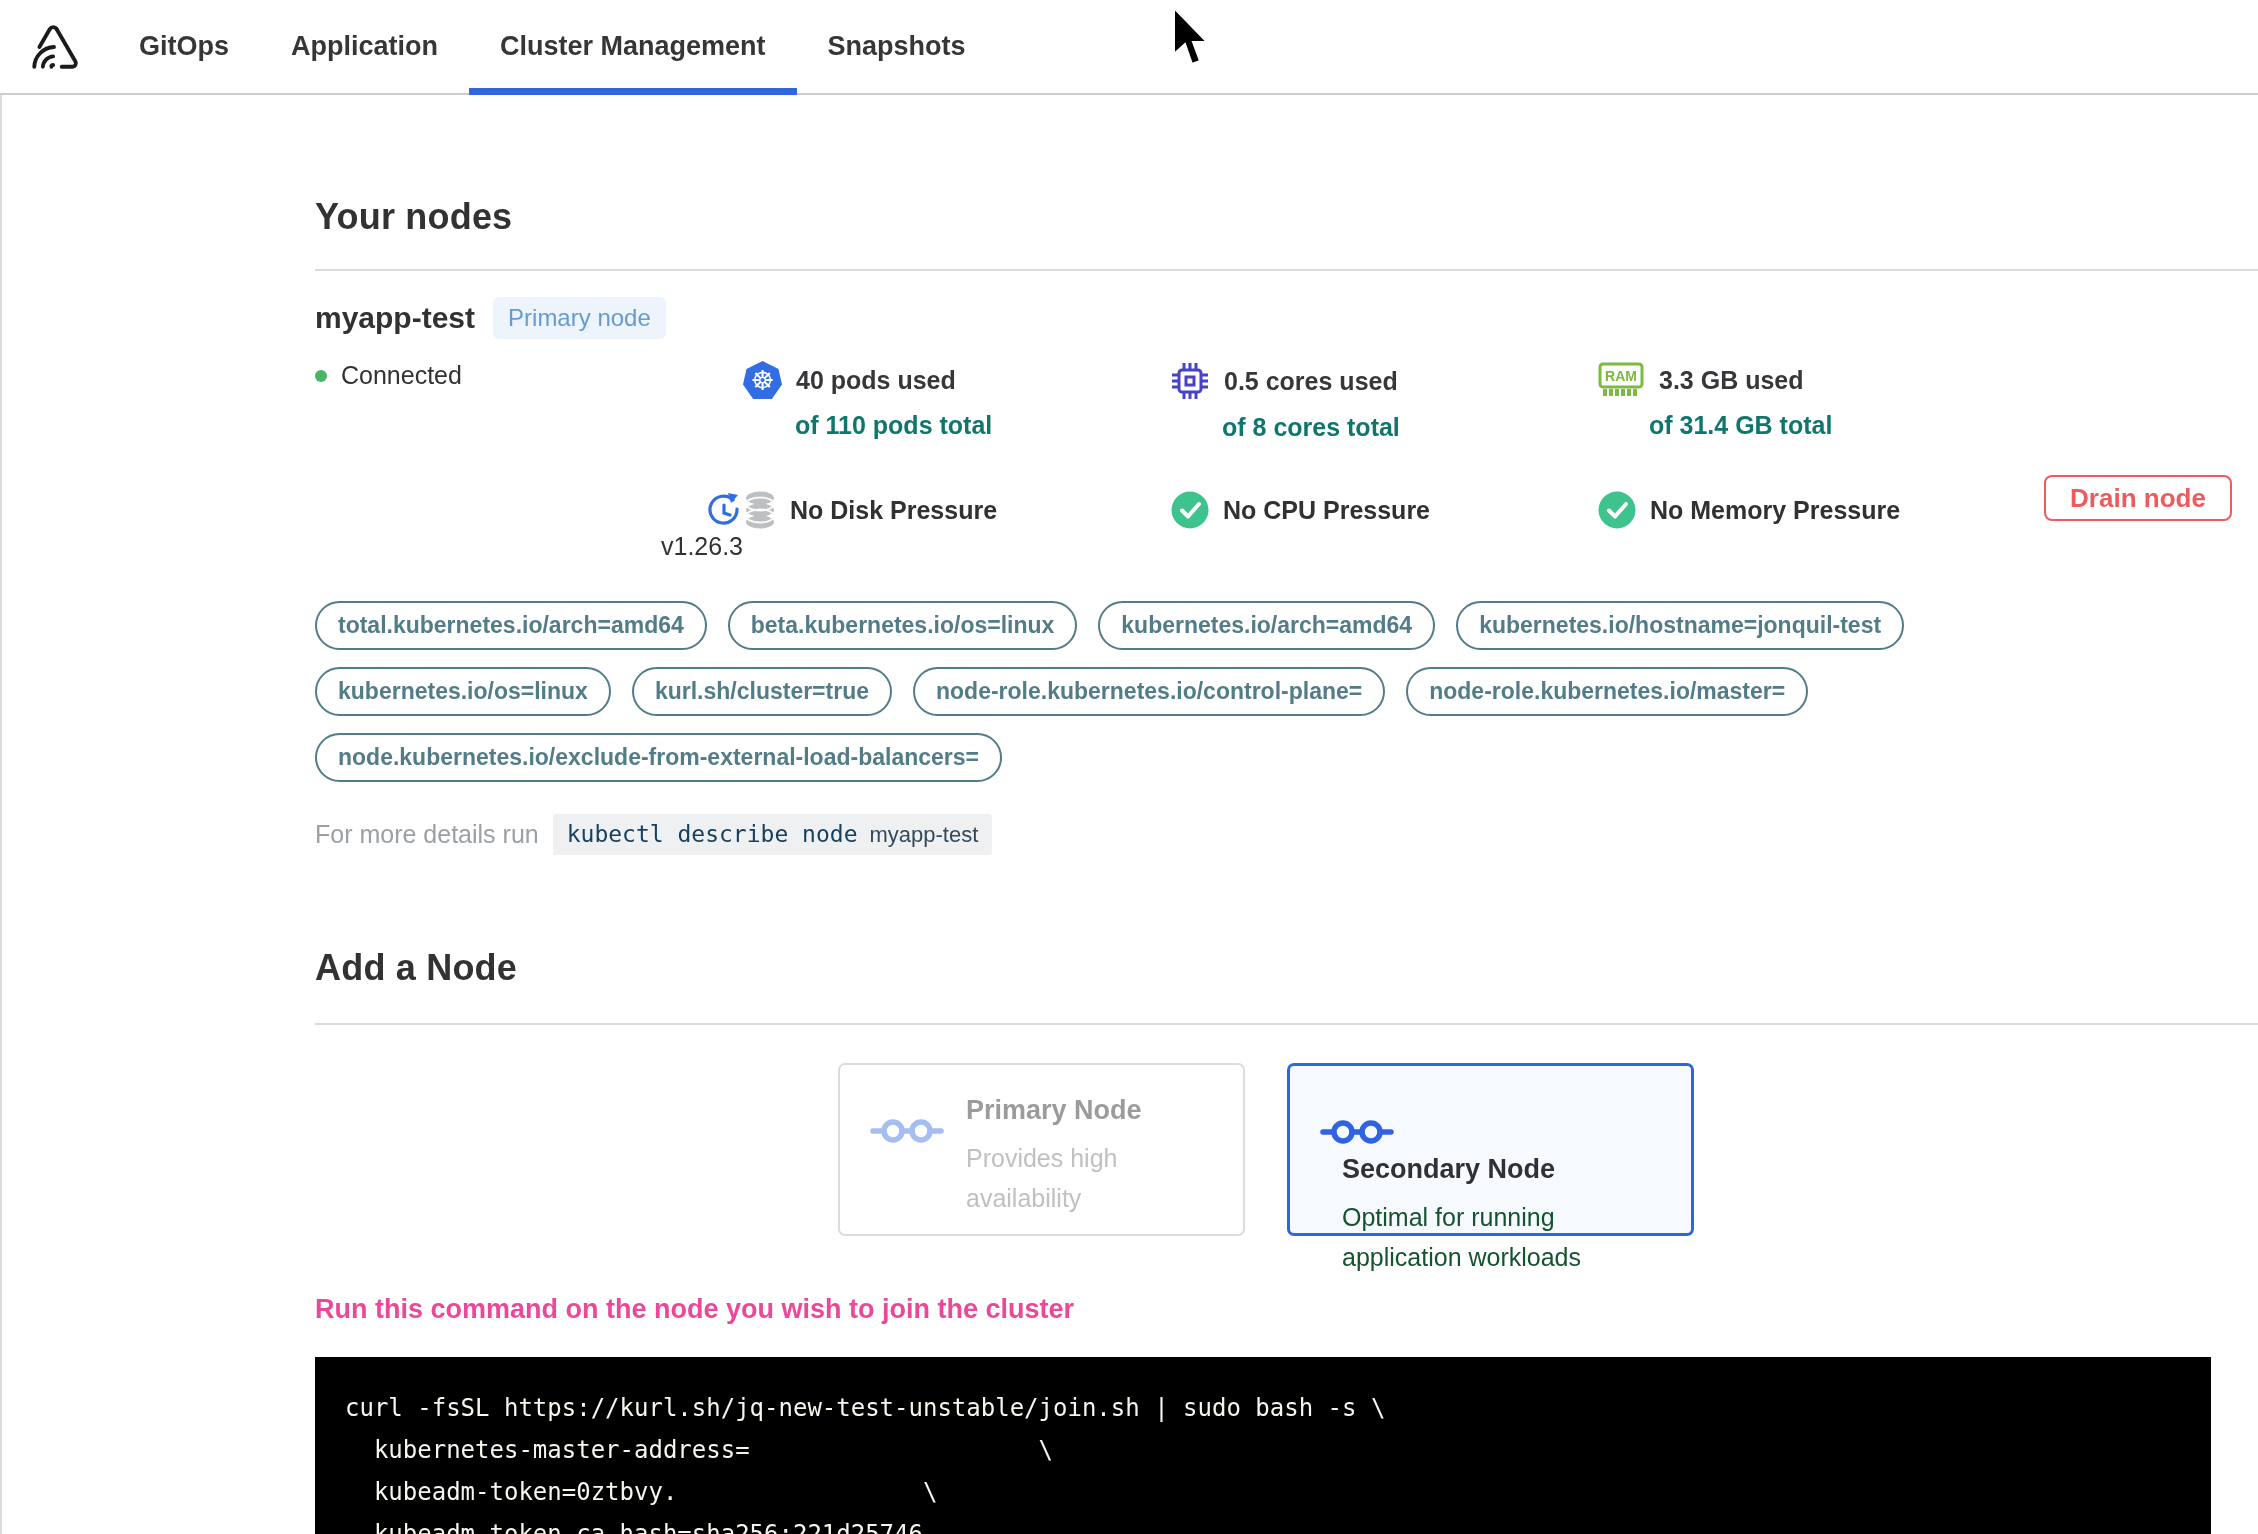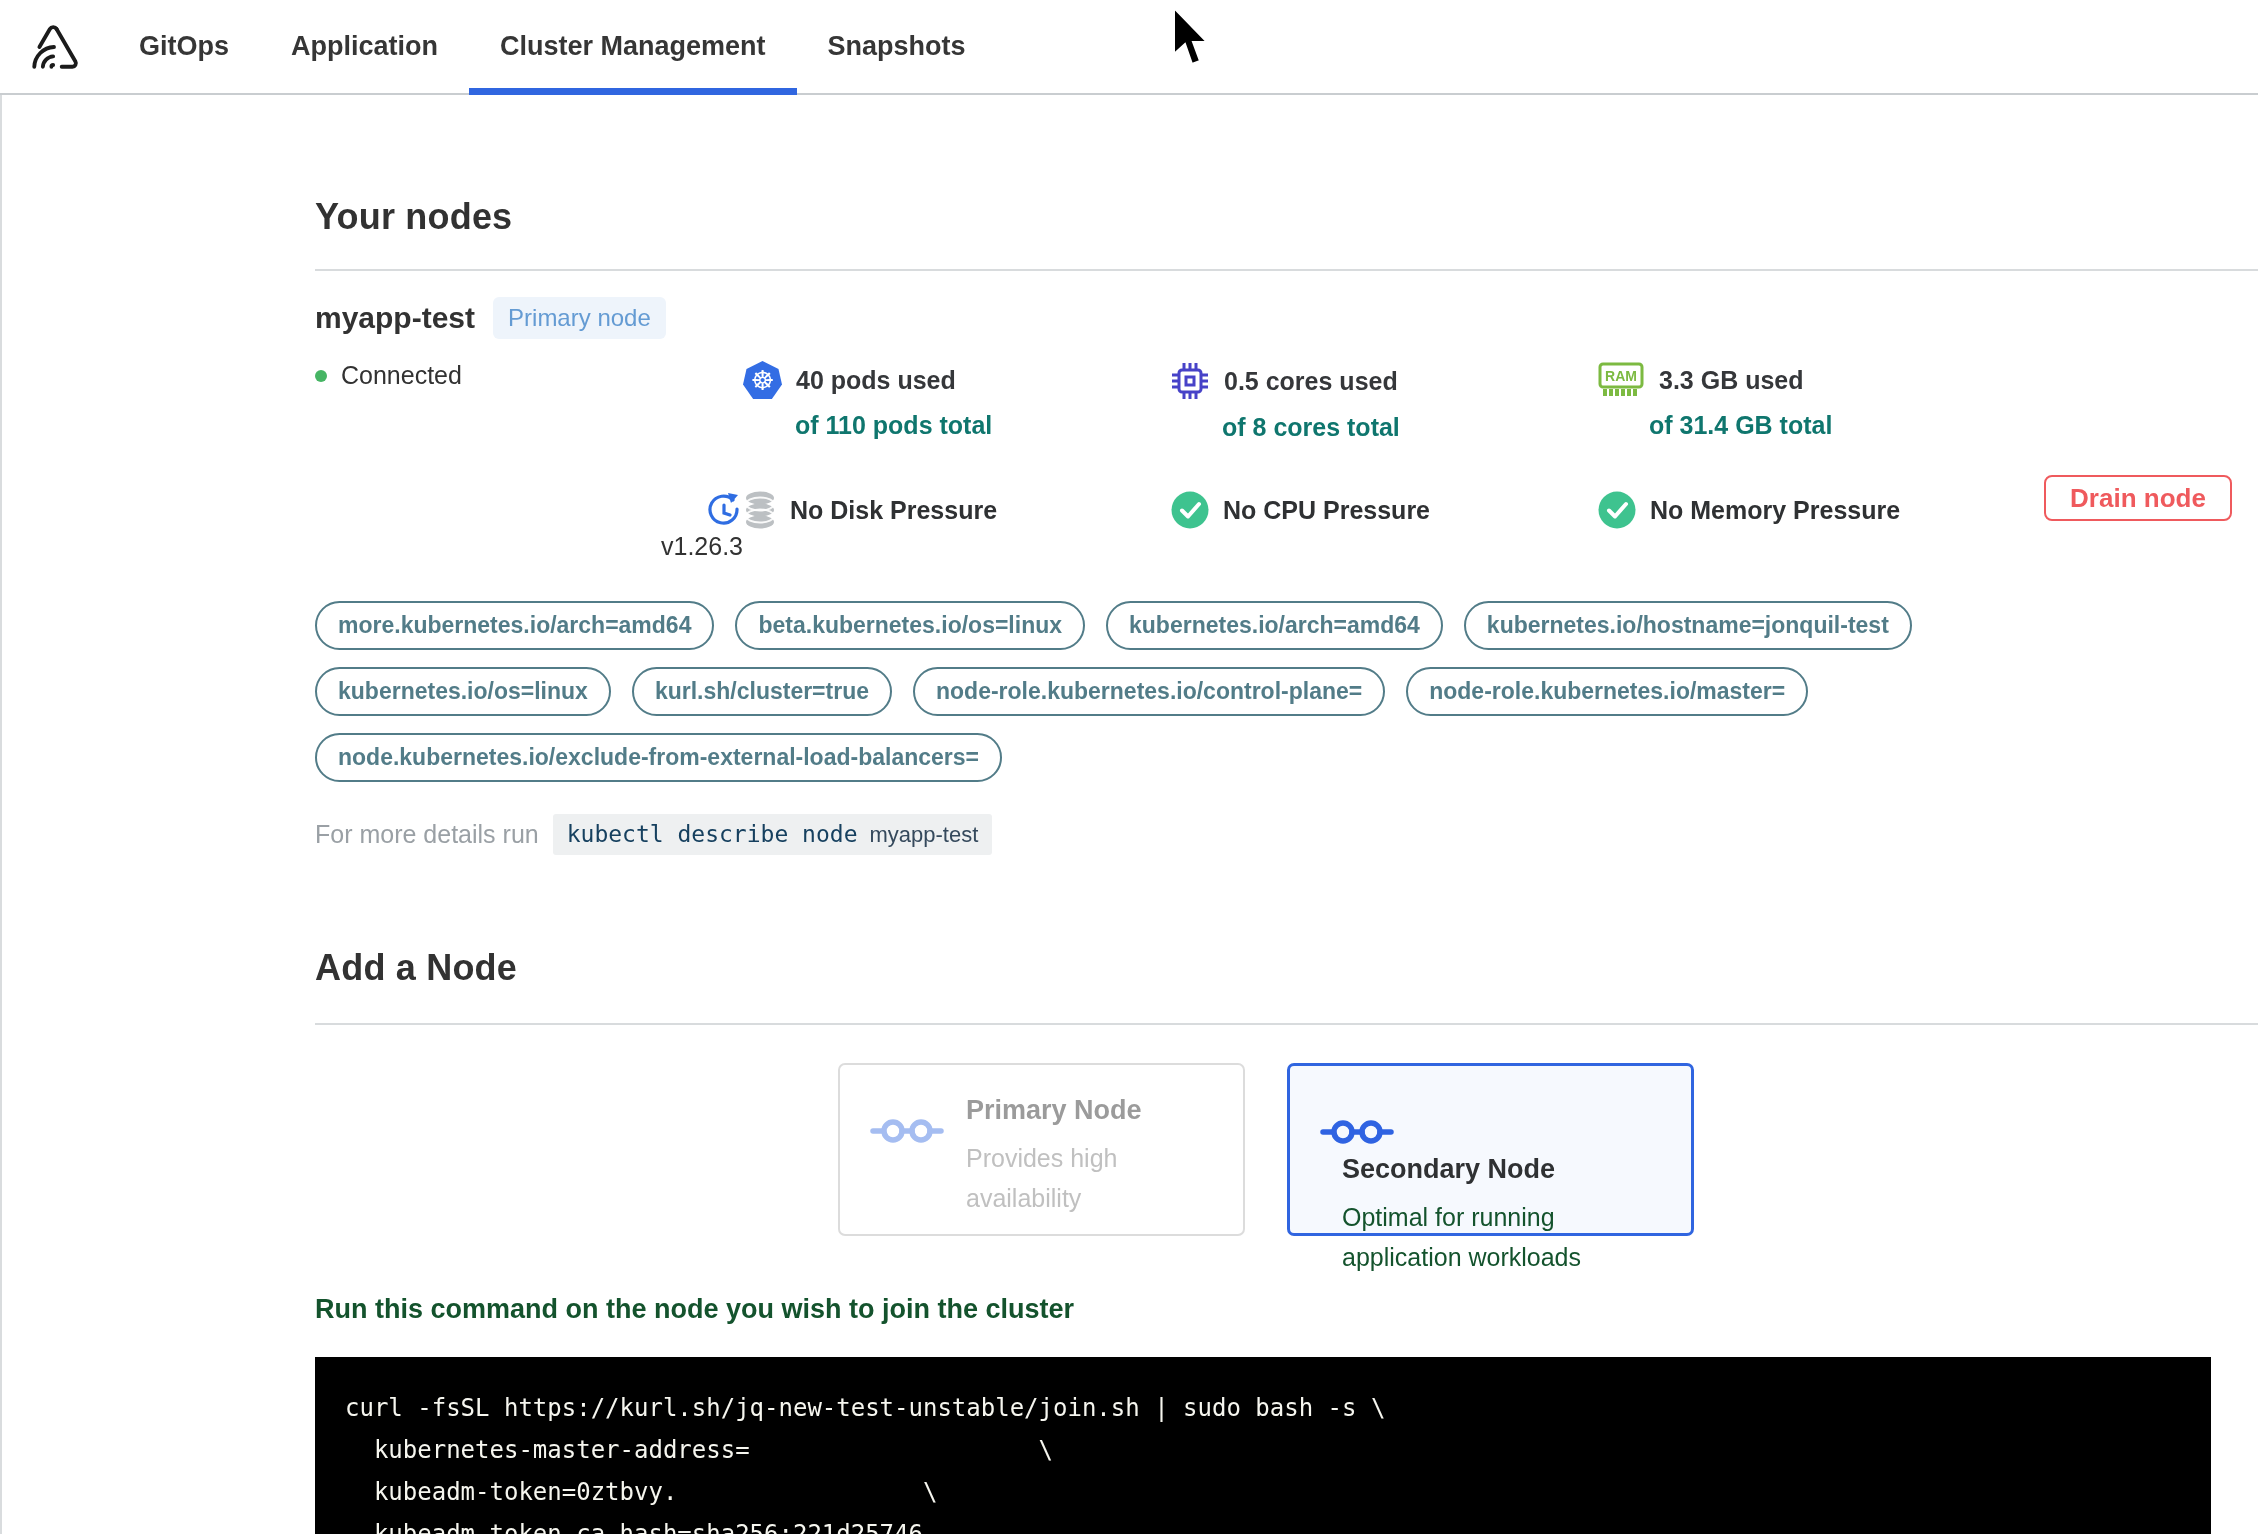--- a/index.html
+++ b/index.html
@@ -56,21 +56,21 @@
   .type-card { width:407px; height:173px; border-radius:7px; background:#fff; border:2px solid #dcdcdc;
     display:flex; padding:30px 0 0 30px; cursor:pointer; text-align:left; font-family:"Liberation Sans",sans-serif; }
   .type-card .card-text { margin-left:22px; }
   .type-card .card-title { font-size:27px; font-weight:600; color:#9b9b9b; }
   .type-card .card-desc { margin-top:12px; font-size:25px; line-height:40px; color:#c0c0c0; width:245px; }
   .type-card.selected { border:3px solid #3065e0; background:#f6f9fe;flex-direction:column; }
   .type-card.selected .card-title { color:#2f3133; }
   .type-card.selected .card-desc { color:#14532d; }
   .type-card .node-link-icon { margin-top:18px; }
 
-  .instruction { margin-top:58px; font-size:27px; font-weight:600; color:#14532d; }
+  .instruction { margin-top:58px; font-size:27px; font-weight:600; color:#ec4899; }
 
   .terminal { margin-top:32px; width:1896px; background:#000; color:#f6f6ef; padding:30px 20px 44px 30px;
     font-family:"DejaVu Sans Mono","Liberation Mono",monospace; font-size:24px; line-height:42px; white-space:pre; }
 
   .cursor { position:absolute; left:1172px; top:8px; z-index:10; }
 </style>
 </head>
 <body>
 
 <div class="window-edge"></div>
@@ -219,21 +219,21 @@
             </svg>
           </span>
           <span>No Memory Pressure</span>
         </div>
       </div>
     </div>
 
     <button class="drain-btn">Drain node</button>
 
     <div class="pills">
-      <span class="pill">more.kubernetes.io/arch=amd64</span>
+      <span class="pill">total.kubernetes.io/arch=amd64</span>
       <span class="pill">beta.kubernetes.io/os=linux</span>
       <span class="pill">kubernetes.io/arch=amd64</span>
       <span class="pill">kubernetes.io/hostname=jonquil-test</span>
       <span class="pill">kubernetes.io/os=linux</span>
       <span class="pill">kurl.sh/cluster=true</span>
       <span class="pill">node-role.kubernetes.io/control-plane=</span>
       <span class="pill">node-role.kubernetes.io/master=</span>
       <span class="pill">node.kubernetes.io/exclude-from-external-load-balancers=</span>
     </div>
 

